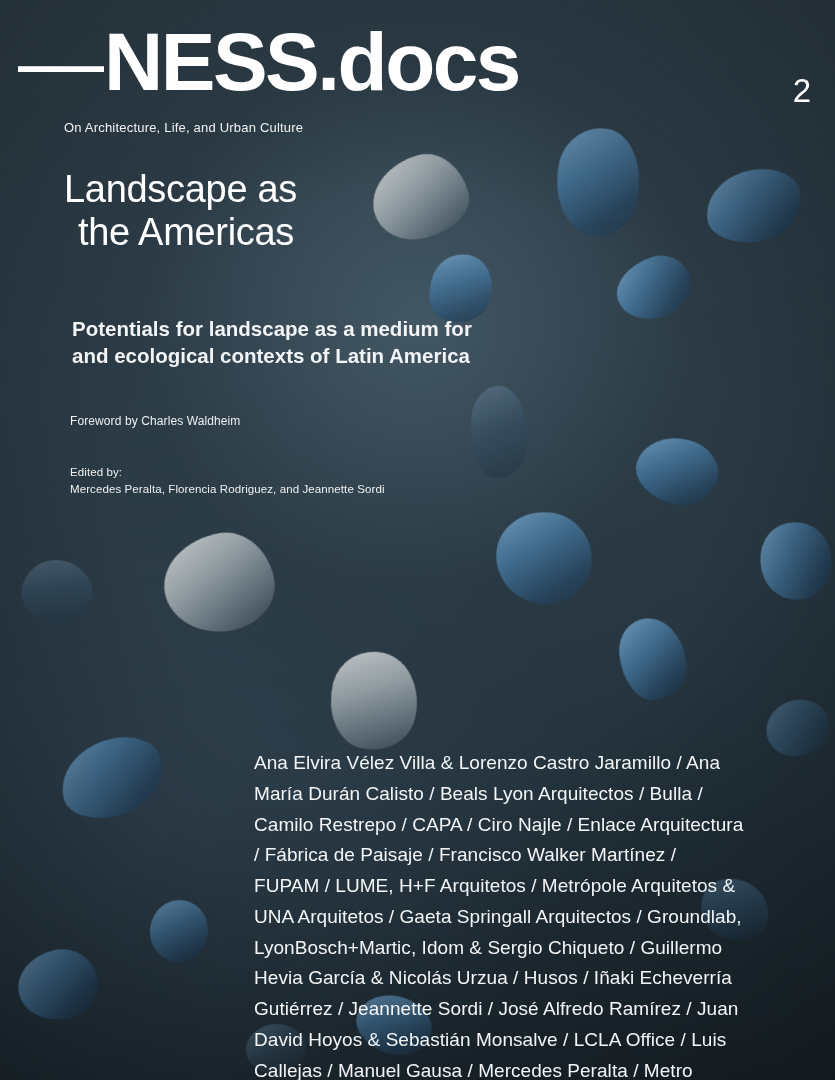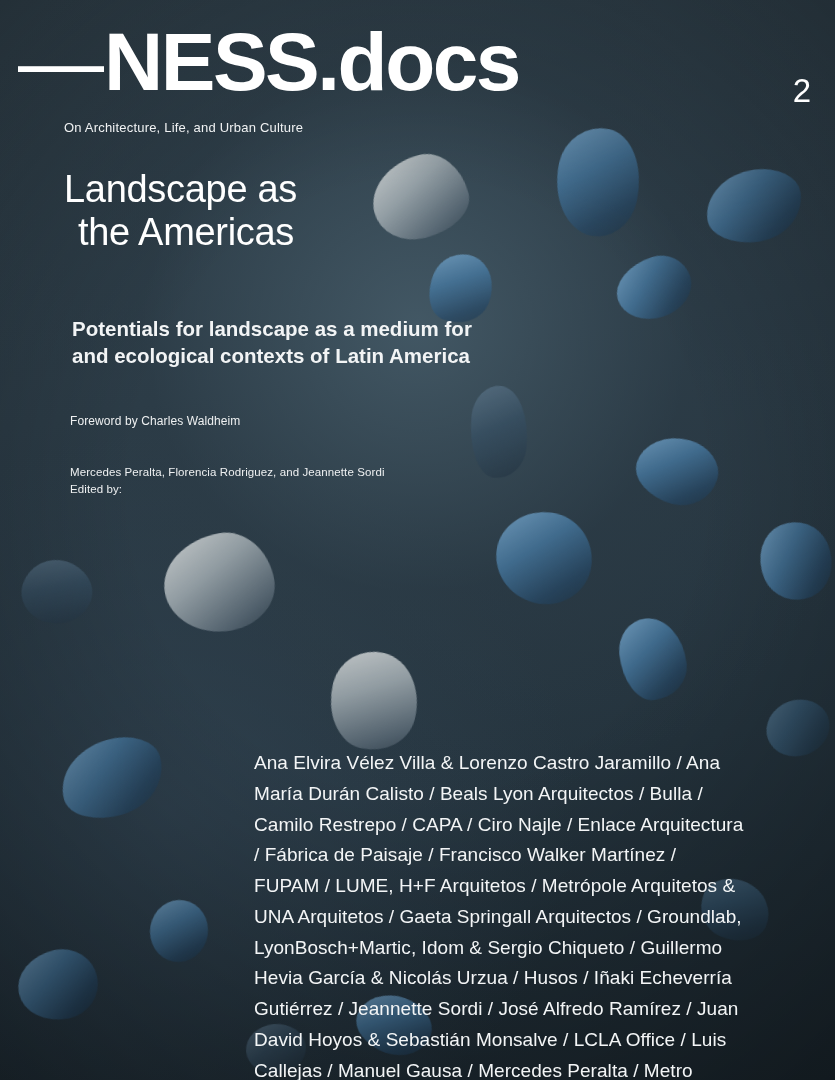--- a/index.html
+++ b/index.html
@@ -196,20 +196,20 @@
     </div>
 
     <div class="subtitle">
       <div>Potentials for landscape as a medium for</div>
       <div>and ecological contexts of Latin America</div>
     </div>
 
     <div class="foreword">Foreword by Charles Waldheim</div>
 
     <div class="editors">
+      <div>Edited by:</div>
       <div>Mercedes Peralta, Florencia Rodriguez, and Jeannette Sordi</div>
-      <div>Edited by:</div>
     </div>
 
     <div class="contributors">Ana Elvira Vélez Villa &amp; Lorenzo Castro Jaramillo / Ana María Durán Calisto / Beals Lyon Arquitectos / Bulla / Camilo Restrepo / CAPA / Ciro Najle / Enlace Arquitectura / Fábrica de Paisaje / Francisco Walker Martínez / FUPAM / LUME, H+F Arquitetos / Metrópole Arquitetos &amp; UNA Arquitetos / Gaeta Springall Arquitectos / Groundlab, LyonBosch+Martic, Idom &amp; Sergio Chiqueto / Guillermo Hevia García &amp; Nicolás Urzua / Husos / Iñaki Echeverría Gutiérrez / Jeannette Sordi / José Alfredo Ramírez / Juan David Hoyos &amp; Sebastián Monsalve / LCLA Office / Luis Callejas / Manuel Gausa / Mercedes Peralta / Metro Arquitetos Associados / Opera Publica / Plan Común / Plan:B Arquitectos &amp; JPRCR Arquitectos / RDR Arquitectos / Sérgio Bernardes / Tatiana Bilbao Estudio / Teresa Moller Landscape Studio</div>
 
   </div>
 </div>
 
 </body></html>

